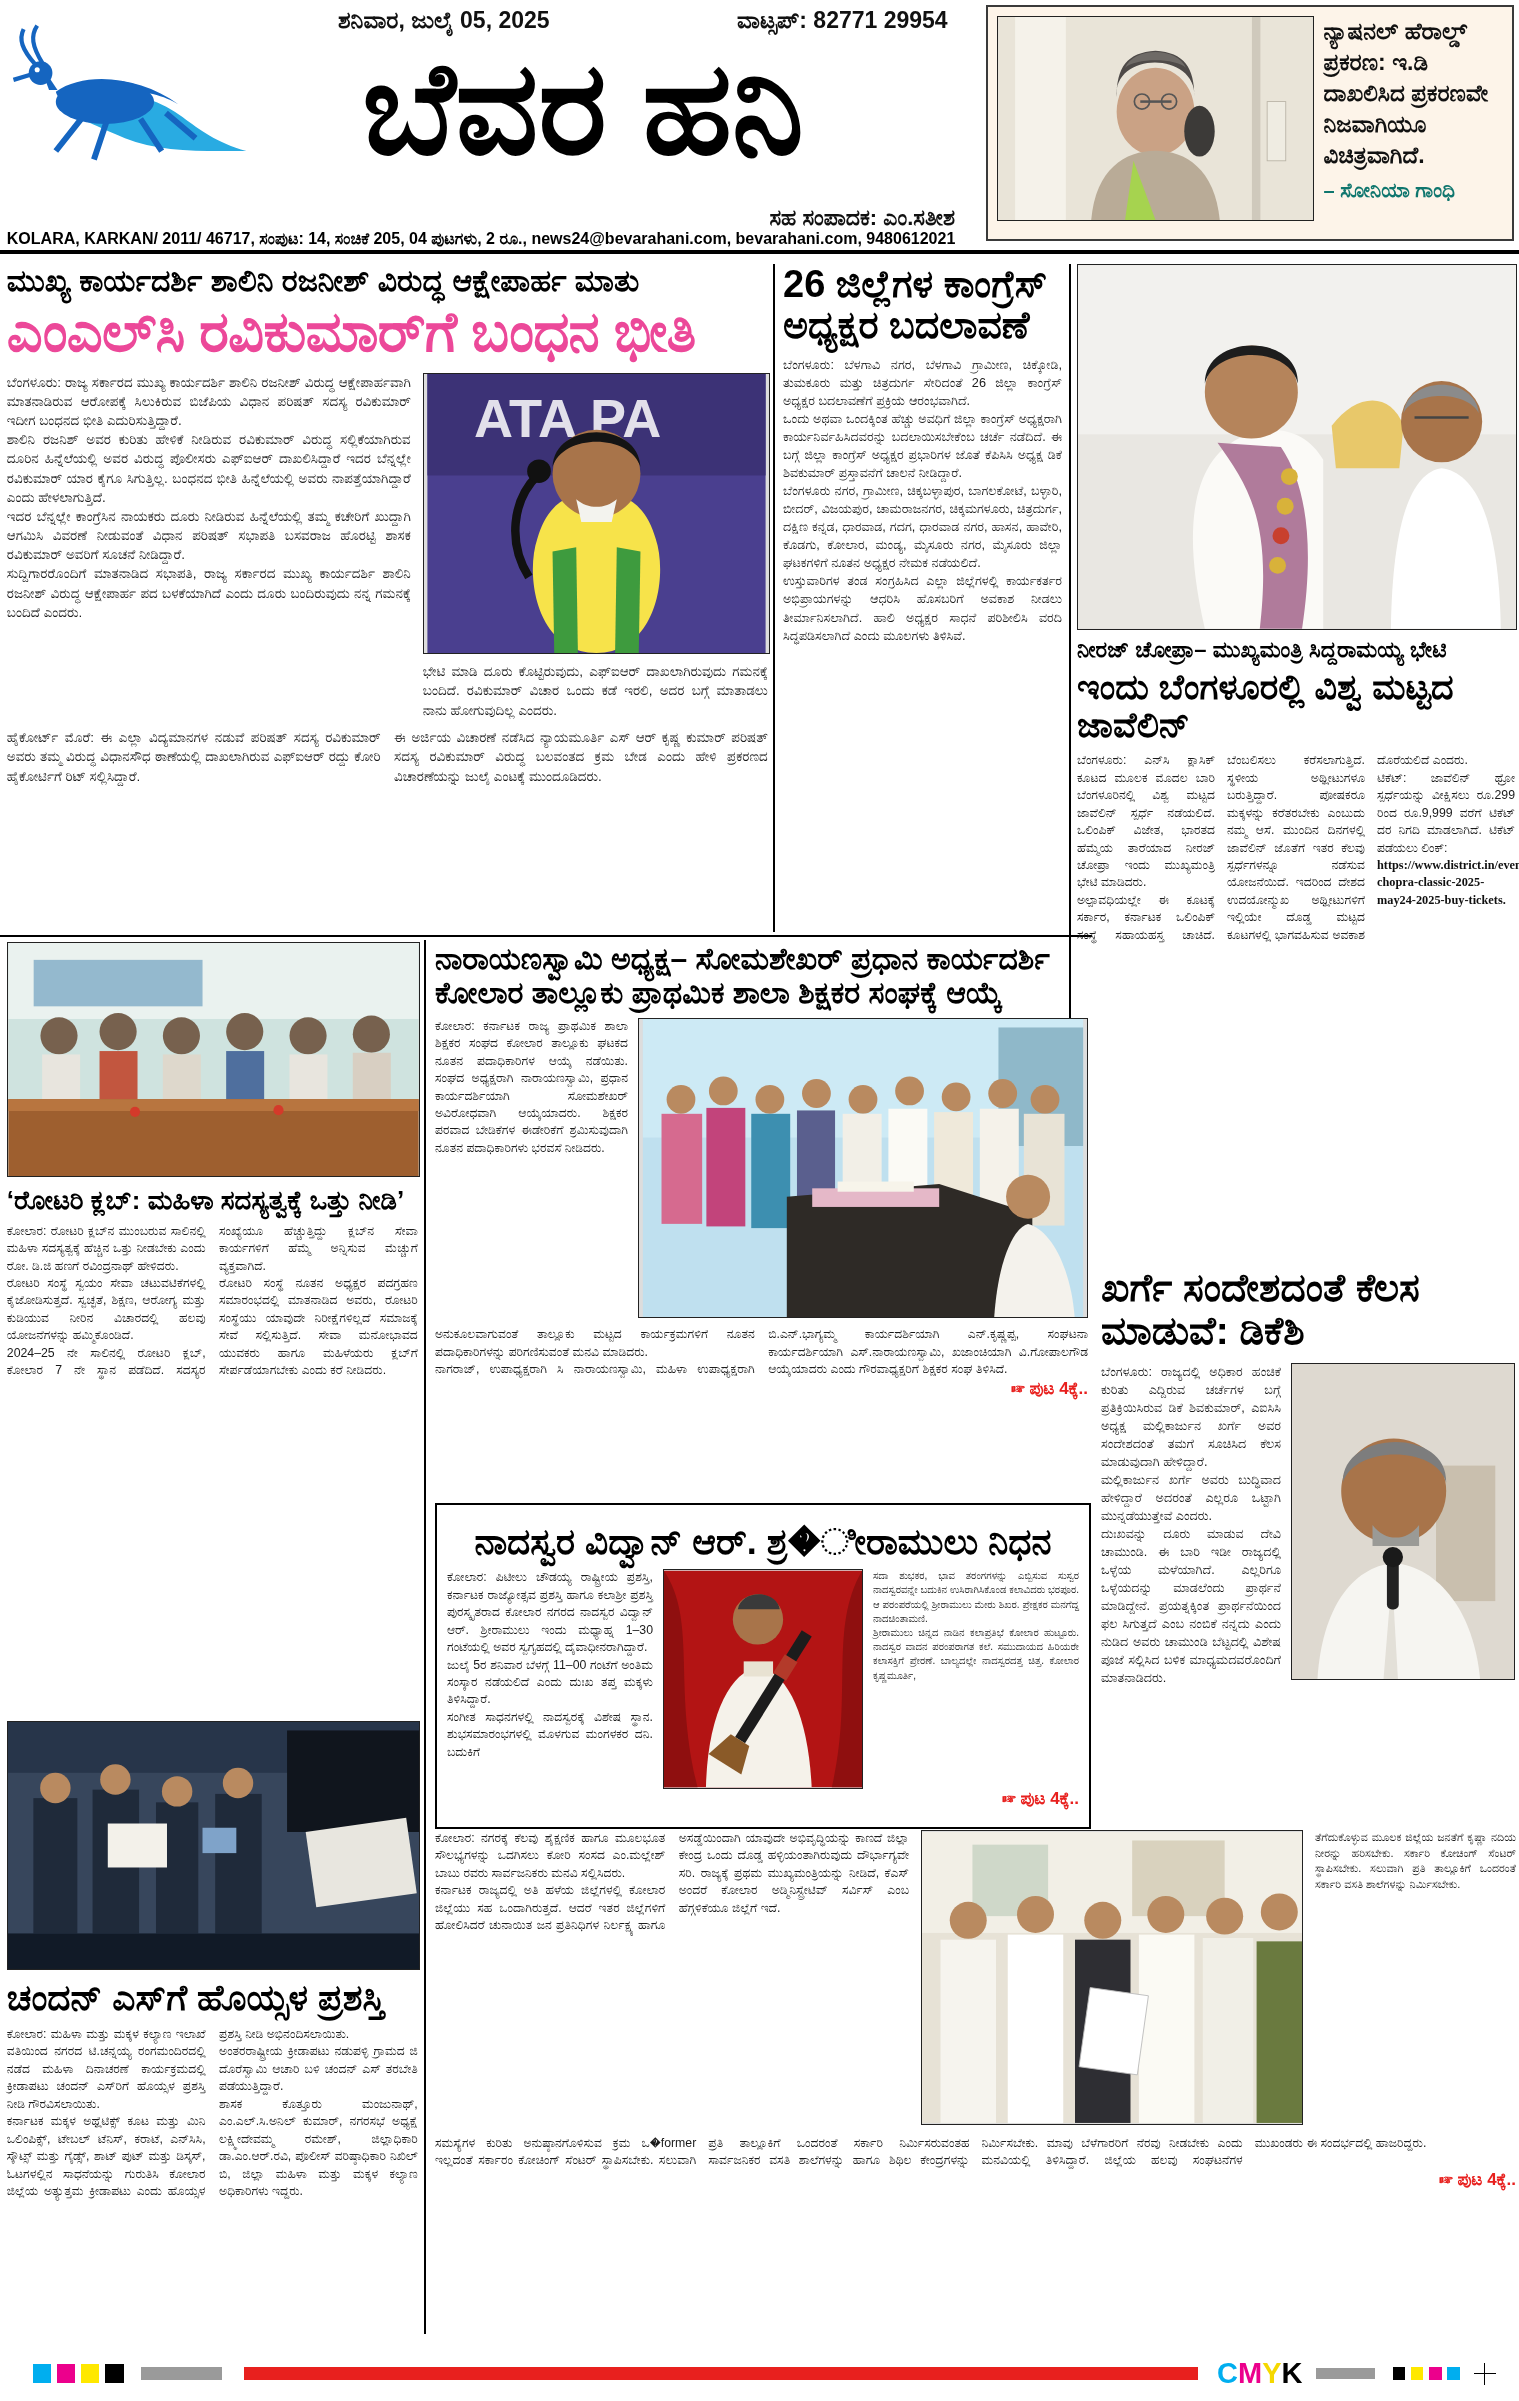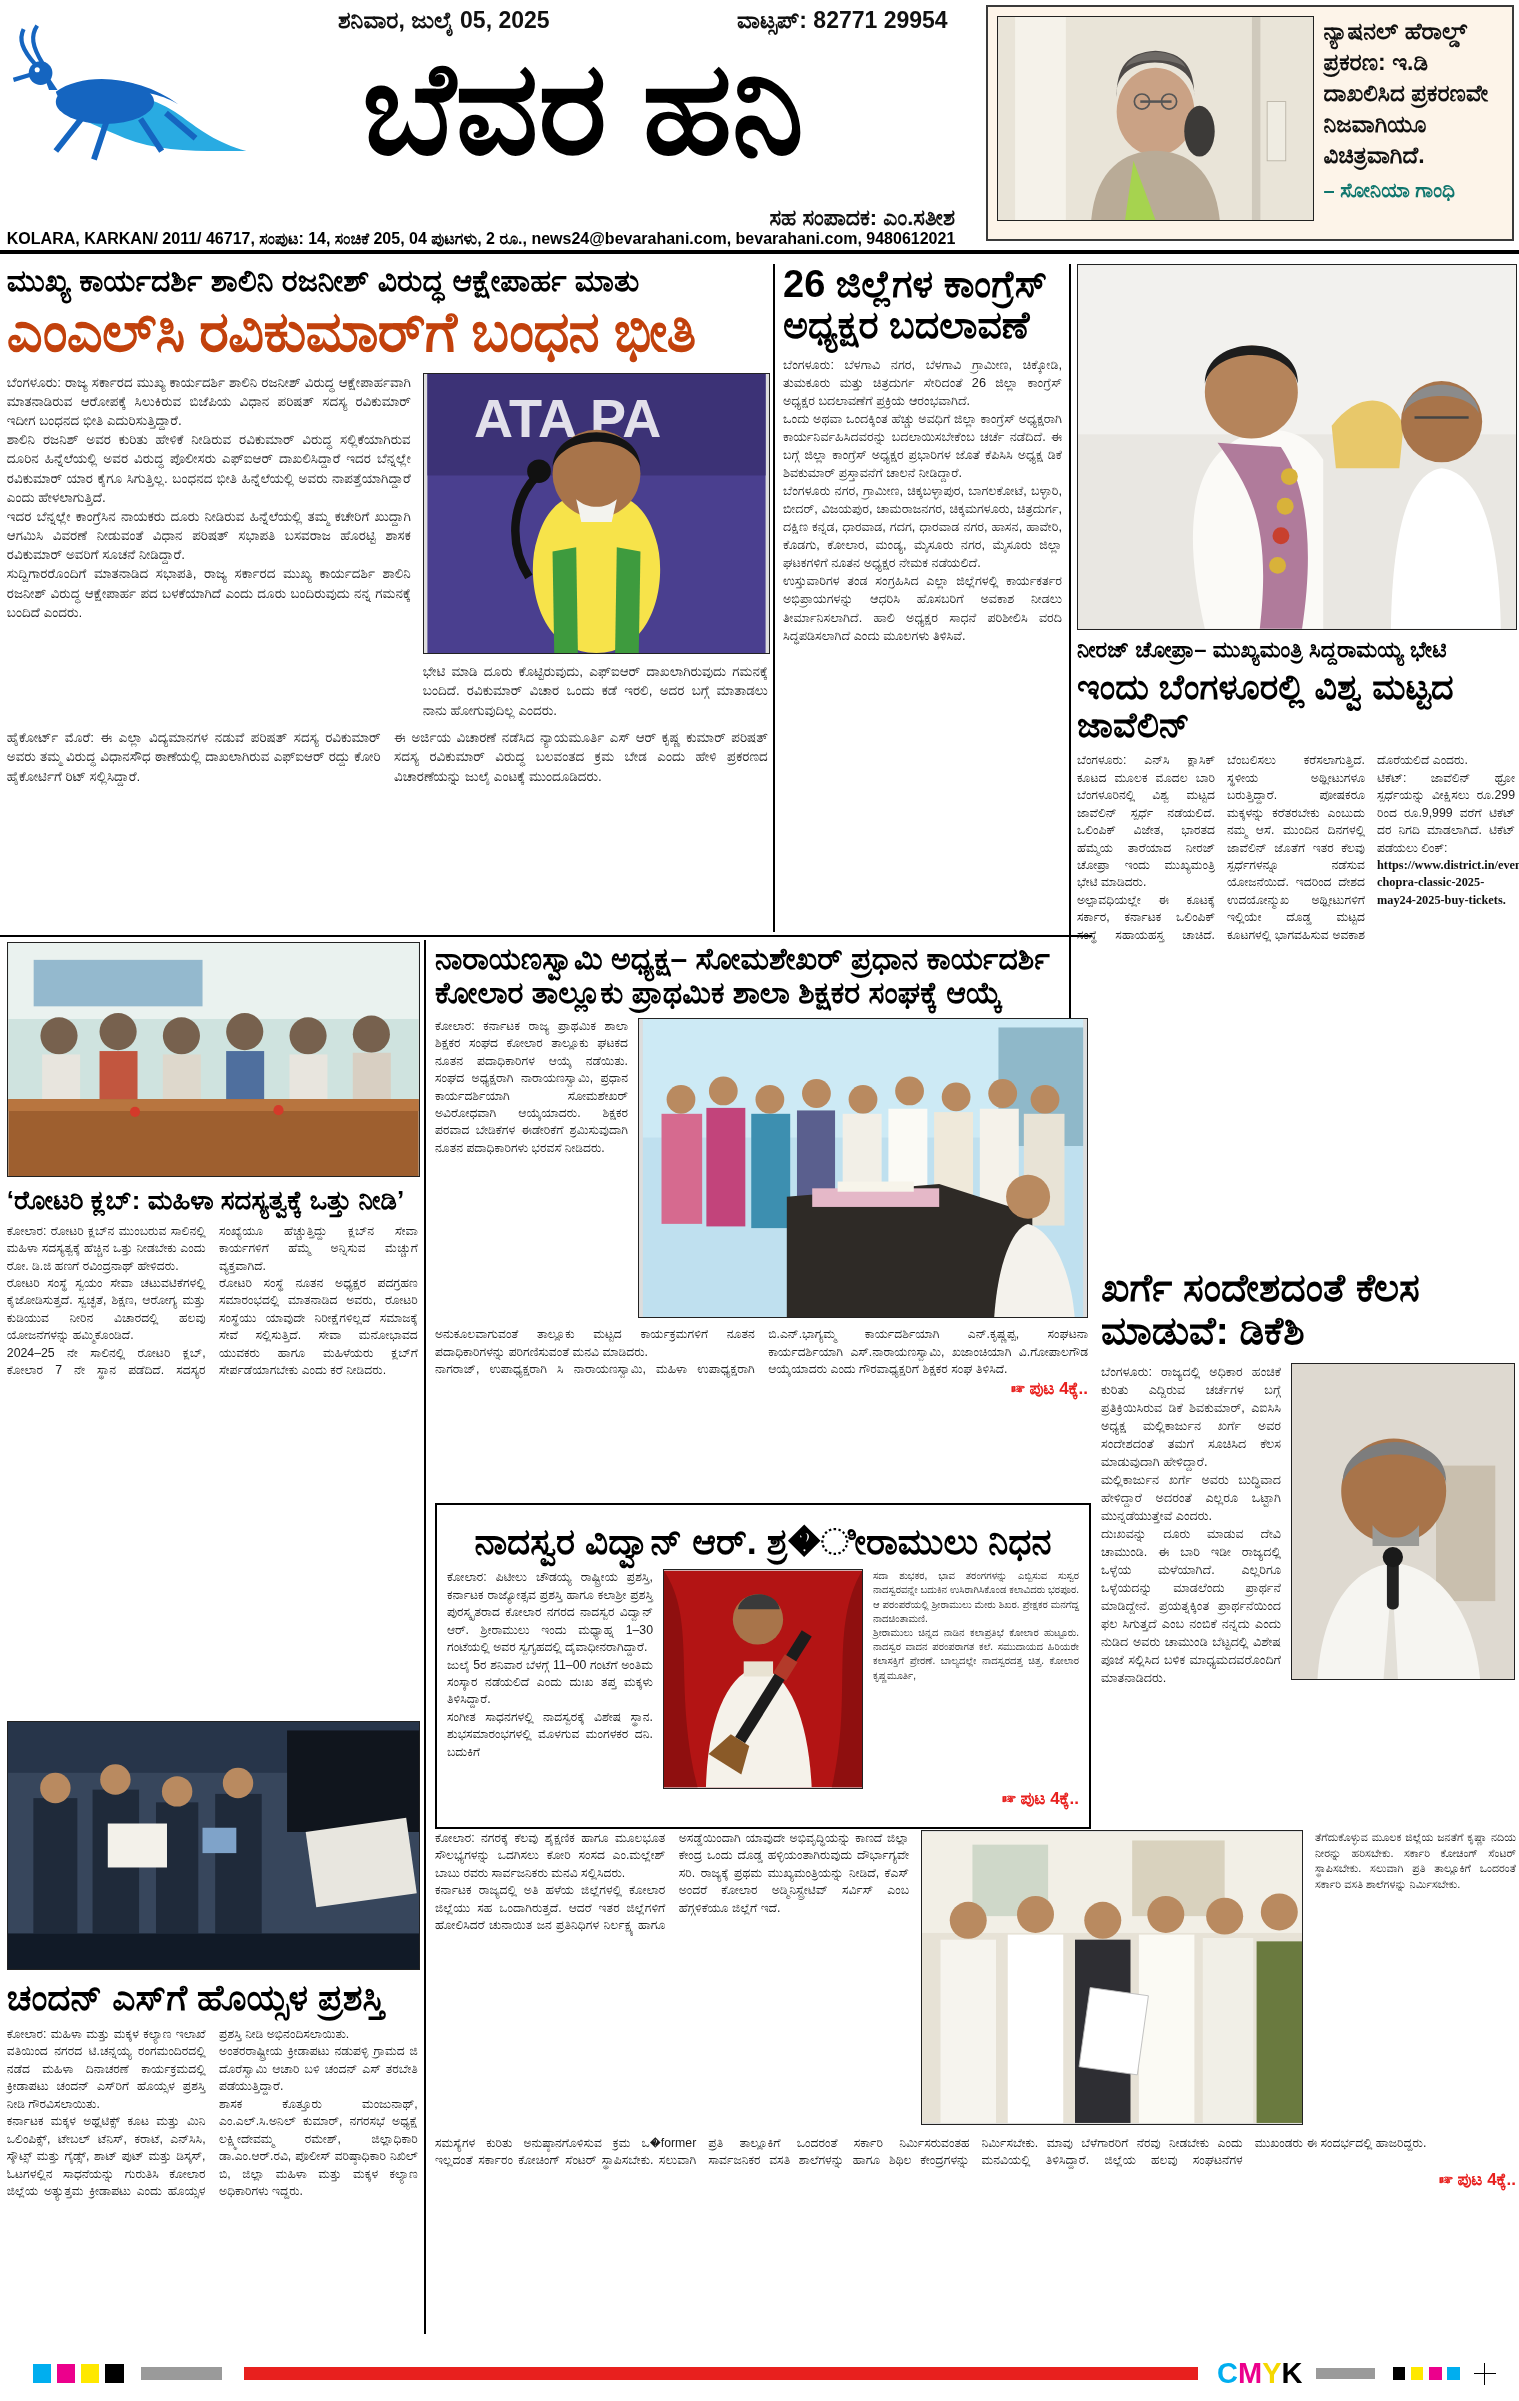--- a/index.html
+++ b/index.html
@@ -1,21 +1,21 @@
 <!DOCTYPE html>
 <html style="font-size:13.5px"><head>
 <meta charset="utf-8">
 <style>
   html,body{margin:0;padding:0;background:#888;}
   .page{position:relative;width:1519px;height:2401px;background:#ffffff;overflow:hidden;
         font-family:"Liberation Sans", sans-serif;color:#111;}
   .abs{position:absolute;}
   .btxt{white-space:pre-line;text-align:justify;font-size:12.7px;line-height:1.42;color:#1a1a1a;}
   .kicker{font-weight:bold;font-size:30px;line-height:1.12;color:#000;}
-  .red-head{font-weight:bold;font-size:56px;line-height:1.04;color:#c2410c;letter-spacing:-0.8px;}
+  .red-head{font-weight:bold;font-size:56px;line-height:1.04;color:#ec4899;letter-spacing:-0.8px;}
   .blk-head{font-weight:bold;color:#000;}
   .photo{border:1.7px solid #222;background:#ddd;overflow:hidden;}
   .photo svg{display:block;width:100%;height:100%;}
   .vline{width:1.7px;background:#000;}
   .hline{height:4.2px;background:#000;}
   .thin-hline{height:1.7px;background:#000;}
   .cols2{column-count:2;column-gap:13.5px;}
   .cols3{column-count:3;column-gap:12px;}
   .cols4{column-count:4;column-gap:12px;}
   .marker{color:#e8201e;font-weight:bold;font-size:17px;text-align:right;}

